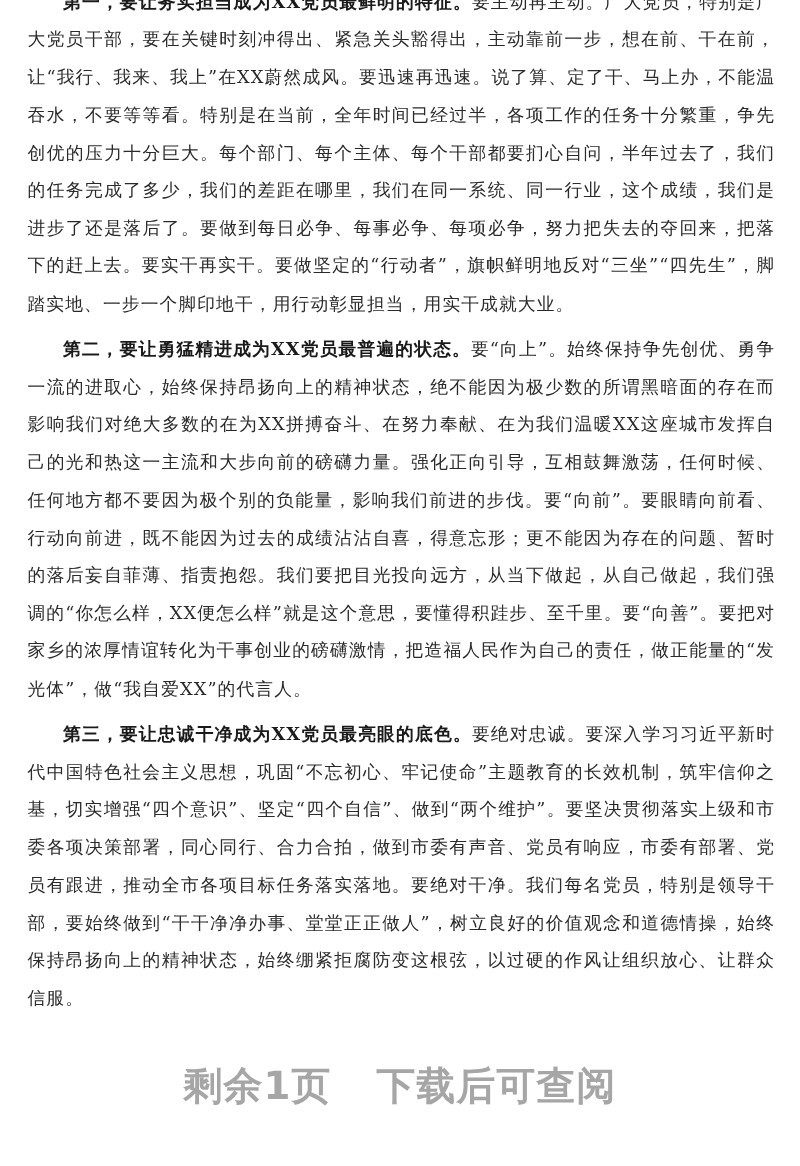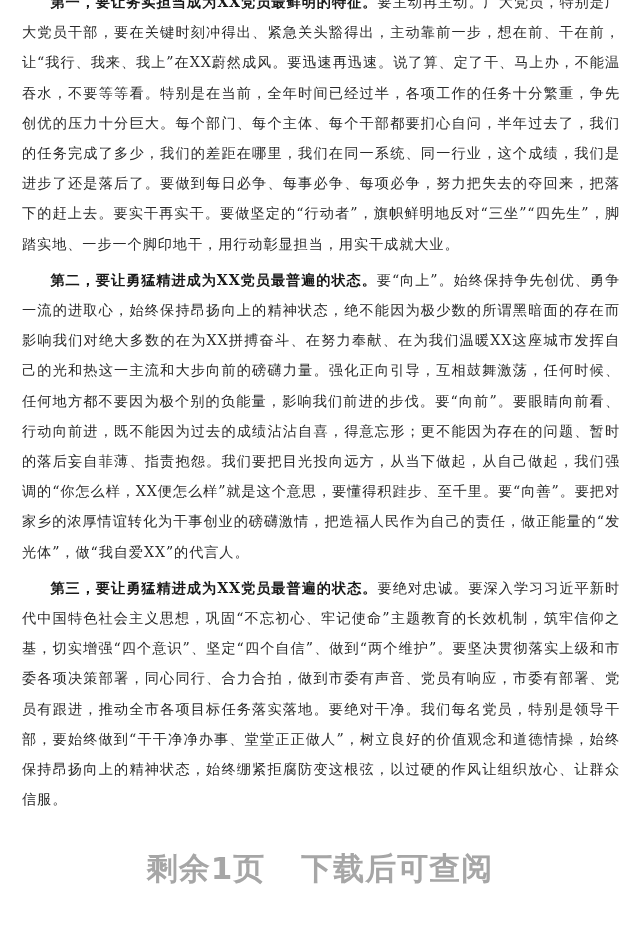--- a/index.html
+++ b/index.html
@@ -13,18 +13,18 @@
             font-family: "DejaVu Sans", "Liberation Sans", sans-serif;
             font-weight: bold; font-size: 31px; color: #a6a6a6; letter-spacing: 1px; }
   .footer .gap { display: inline-block; width: 36px; }
 </style>
 </head>
 <body>
 
 <div class="page">
   <p class="para"><span class="lead">第一，要让务实担当成为XX党员最鲜明的特征。</span><span>要主动再主动。广大党员，特别是广大党员干部，要在关键时刻冲得出、紧急关头豁得出，主动靠前一步，想在前、干在前，让“我行、我来、我上”在XX蔚然成风。要迅速再迅速。说了算、定了干、马上办，不能温吞水，不要等等看。特别是在当前，全年时间已经过半，各项工作的任务十分繁重，争先创优的压力十分巨大。每个部门、每个主体、每个干部都要扪心自问，半年过去了，我们的任务完成了多少，我们的差距在哪里，我们在同一系统、同一行业，这个成绩，我们是进步了还是落后了。要做到每日必争、每事必争、每项必争，努力把失去的夺回来，把落下的赶上去。要实干再实干。要做坚定的“行动者”，旗帜鲜明地反对“三坐”“四先生”，脚踏实地、一步一个脚印地干，用行动彰显担当，用实干成就大业。</span></p>
   <p class="para"><span class="lead">第二，要让勇猛精进成为XX党员最普遍的状态。</span><span>要“向上”。始终保持争先创优、勇争一流的进取心，始终保持昂扬向上的精神状态，绝不能因为极少数的所谓黑暗面的存在而影响我们对绝大多数的在为XX拼搏奋斗、在努力奉献、在为我们温暖XX这座城市发挥自己的光和热这一主流和大步向前的磅礴力量。强化正向引导，互相鼓舞激荡，任何时候、任何地方都不要因为极个别的负能量，影响我们前进的步伐。要“向前”。要眼睛向前看、行动向前进，既不能因为过去的成绩沾沾自喜，得意忘形；更不能因为存在的问题、暂时的落后妄自菲薄、指责抱怨。我们要把目光投向远方，从当下做起，从自己做起，我们强调的“你怎么样，XX便怎么样”就是这个意思，要懂得积跬步、至千里。要“向善”。要把对家乡的浓厚情谊转化为干事创业的磅礴激情，把造福人民作为自己的责任，做正能量的“发光体”，做“我自爱XX”的代言人。</span></p>
-  <p class="para"><span class="lead">第三，要让勇猛精进成为XX党员最普遍的状态。</span><span>要绝对忠诚。要深入学习习近平新时代中国特色社会主义思想，巩固“不忘初心、牢记使命”主题教育的长效机制，筑牢信仰之基，切实增强“四个意识”、坚定“四个自信”、做到“两个维护”。要坚决贯彻落实上级和市委各项决策部署，同心同行、合力合拍，做到市委有声音、党员有响应，市委有部署、党员有跟进，推动全市各项目标任务落实落地。要绝对干净。我们每名党员，特别是领导干部，要始终做到“干干净净办事、堂堂正正做人”，树立良好的价值观念和道德情操，始终保持昂扬向上的精神状态，始终绷紧拒腐防变这根弦，以过硬的作风让组织放心、让群众信服。</span></p>
+  <p class="para"><span class="lead">第三，要让忠诚干净成为XX党员最亮眼的底色。</span><span>要绝对忠诚。要深入学习习近平新时代中国特色社会主义思想，巩固“不忘初心、牢记使命”主题教育的长效机制，筑牢信仰之基，切实增强“四个意识”、坚定“四个自信”、做到“两个维护”。要坚决贯彻落实上级和市委各项决策部署，同心同行、合力合拍，做到市委有声音、党员有响应，市委有部署、党员有跟进，推动全市各项目标任务落实落地。要绝对干净。我们每名党员，特别是领导干部，要始终做到“干干净净办事、堂堂正正做人”，树立良好的价值观念和道德情操，始终保持昂扬向上的精神状态，始终绷紧拒腐防变这根弦，以过硬的作风让组织放心、让群众信服。</span></p>
 </div>
 
 <div class="footer">
   <span>剩余1页</span><span class="gap"></span><span>下载后可查阅</span>
 </div>
 
 </body></html>

